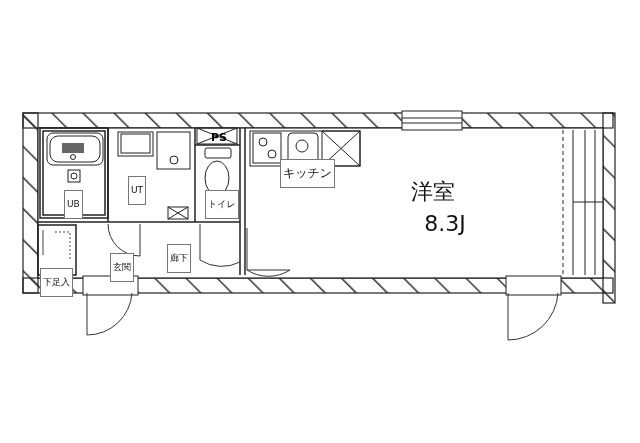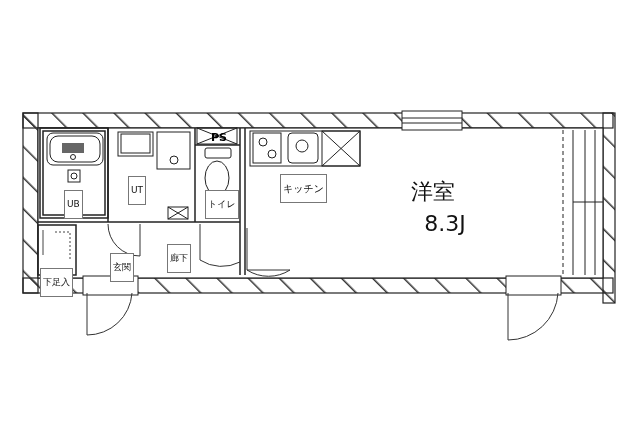--- a/index.html
+++ b/index.html
@@ -114,17 +114,17 @@
     <path d="M55 232 L70 232 L70 260" stroke-dasharray="2 2"></path>
   </g>
 </svg>
 
 <div class="lbl" style="left:64px;top:190px;">UB</div>
 <div class="lbl" style="left:128px;top:176px;">UT</div>
 <div class="lbl" style="left:205px;top:190px;">トイレ</div>
 <div class="lbl" style="left:110px;top:253px;text-align:right;">玄関</div>
 <div class="lbl" style="left:167px;top:244px;">廊下</div>
 <div class="lbl" style="left:40px;top:261px;margin-top:7px;">下足入</div>
-<div class="lbl" style="left:280px;top:174px;font-size:10px;">キッチン</div>
+<div class="lbl" style="left:280px;top:159px;font-size:12px;">キッチン</div>
 <div style="position:absolute;left:211px;top:131px;font-size:11px;font-weight:bold;">PS</div>
 
 <div class="room-name" style="left:398px;top:178px;width:70px;">洋室</div>
 <div class="room-name" style="left:410px;top:210px;width:70px;">8.3J</div>
 
 </body></html>

